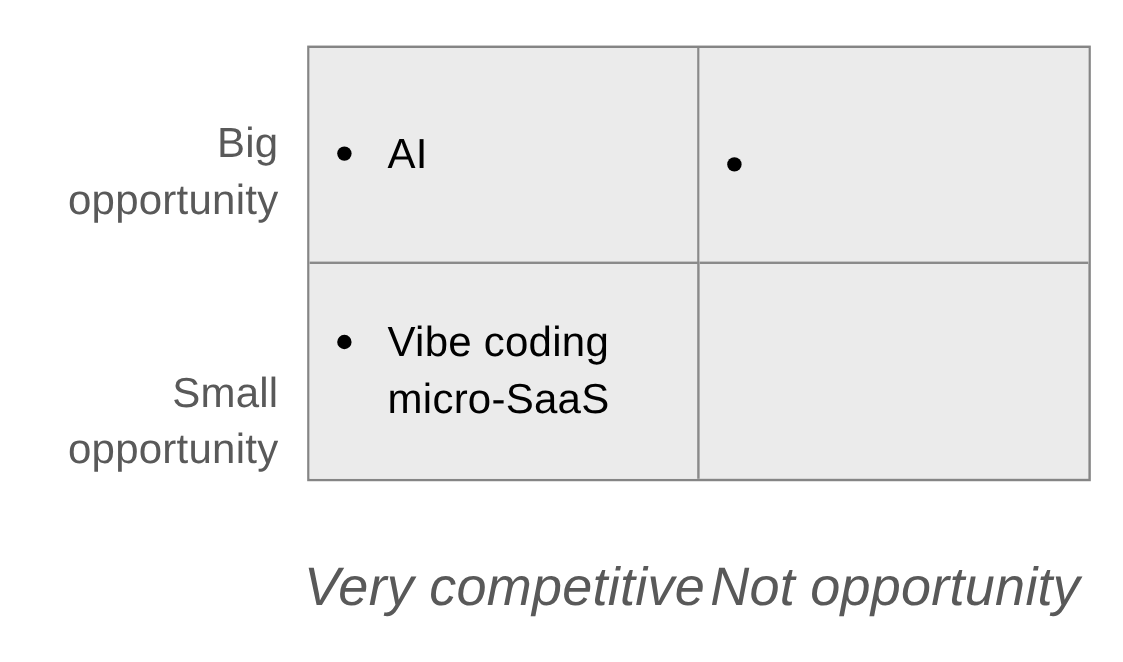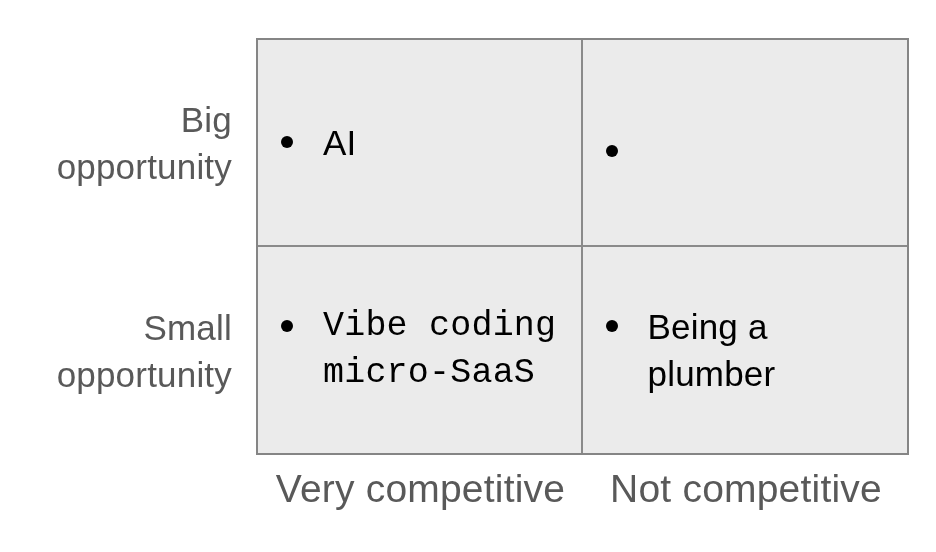--- a/index.html
+++ b/index.html
@@ -7,35 +7,35 @@
   body {
     font-family: "Liberation Sans", "DejaVu Sans", sans-serif;
     width: 936px; height: 552px; overflow: hidden; position: relative;
   }
   .canvas {
     position: absolute; left: 0; top: 0; width: 936px; height: 552px;
     background: #ffffff;
   }
   
   .grid {
-    position: absolute; left: 256px; top: 38px; width: 653px; height: 417px;
+    position: absolute; left: 256px; top: 38px; width: 653px; height: 363px;
     display: grid;
     grid-template-columns: 1fr 1fr;
     grid-template-rows: 1fr 1fr;
     border: 2px solid #858585;
     background: #ebebeb;
   }
   .cell {
     background: #ebebeb;
     display: flex; align-items: center;
     overflow: hidden;
   }
   .cell.c-tl { border-right: 2px solid #8a8a8a; border-bottom: 2px solid #8a8a8a; }
   .cell.c-tr { border-bottom: 2px solid #8a8a8a; }
-  .cell.c-bl { border-right: 2px solid #8a8a8a; font-family: Liberation Mono, monospace; }
+  .cell.c-bl { border-right: 2px solid #8a8a8a; }
   
   .item {
     display: flex; align-items: flex-start;
     padding-left: 23px;
   }
   .bullet {
     flex: 0 0 auto;
     width: 12px; height: 12px; border-radius: 50%;
     background: #000000;
     margin-top: 17px; margin-right: 30px;
@@ -53,23 +53,24 @@
     font-size: 35px; line-height: 47px; color: #595959;
     white-space: pre-line;
     letter-spacing: 0.2px;
   }
   .row-label.r-top { top: 38px; height: 209px; }
   .row-label.r-bottom { top: 247px; height: 208px; padding-left: 31px; }
   
   .col-label {
     position: absolute; top: 462px; height: 54px;
     display: flex; align-items: center; justify-content: center;
-    font-size: 39px; color: #595959;
+    font-size: 45px; color: #595959;
     white-space: nowrap;
     letter-spacing: 0.2px;
+    font-style: italic;
   }
   .col-label.c-left { left: 258px; width: 325px; }
   .col-label.c-right { left: 583px; width: 326px; }
 </style>
 </head>
 <body>
 
 <div class="canvas">
 
   <div class="row-label r-top">Big
@@ -94,27 +95,20 @@
     </div>
 
     <div class="cell c-bl">
       <div class="item">
         <span class="bullet"></span>
         <span class="item-text">Vibe coding
 micro-SaaS</span>
       </div>
     </div>
 
-    <div class="cell c-br">
-      <div class="item">
-        <span class="bullet"></span>
-        <span class="item-text">Being a
-plumber</span>
-      </div>
-    </div>
 
   </div>
 
   <div class="col-label c-left">Very competitive</div>
 
-  <div class="col-label c-right">Not competitive</div>
+  <div class="col-label c-right">Not opportunity</div>
 
 </div>
 
 </body></html>

